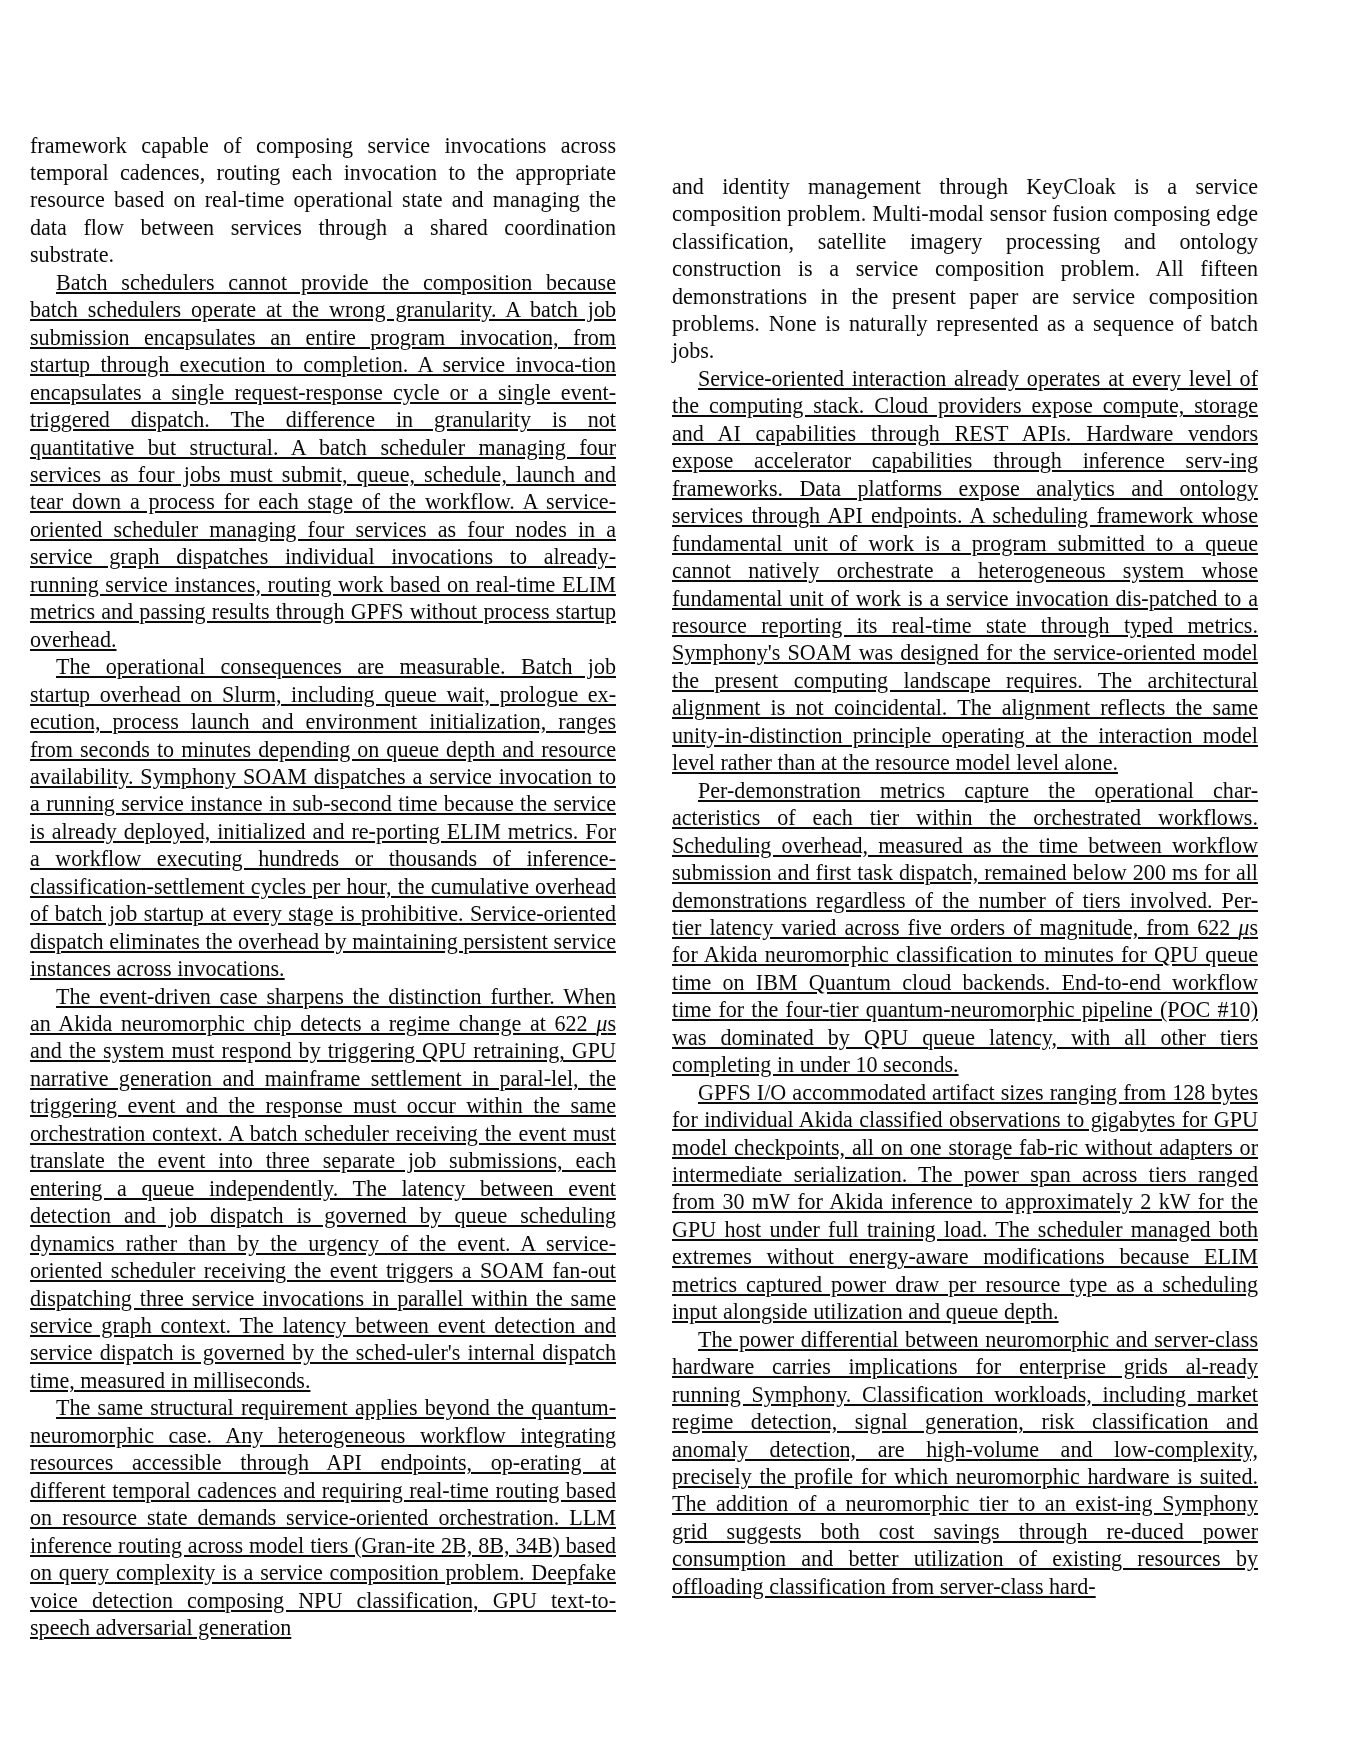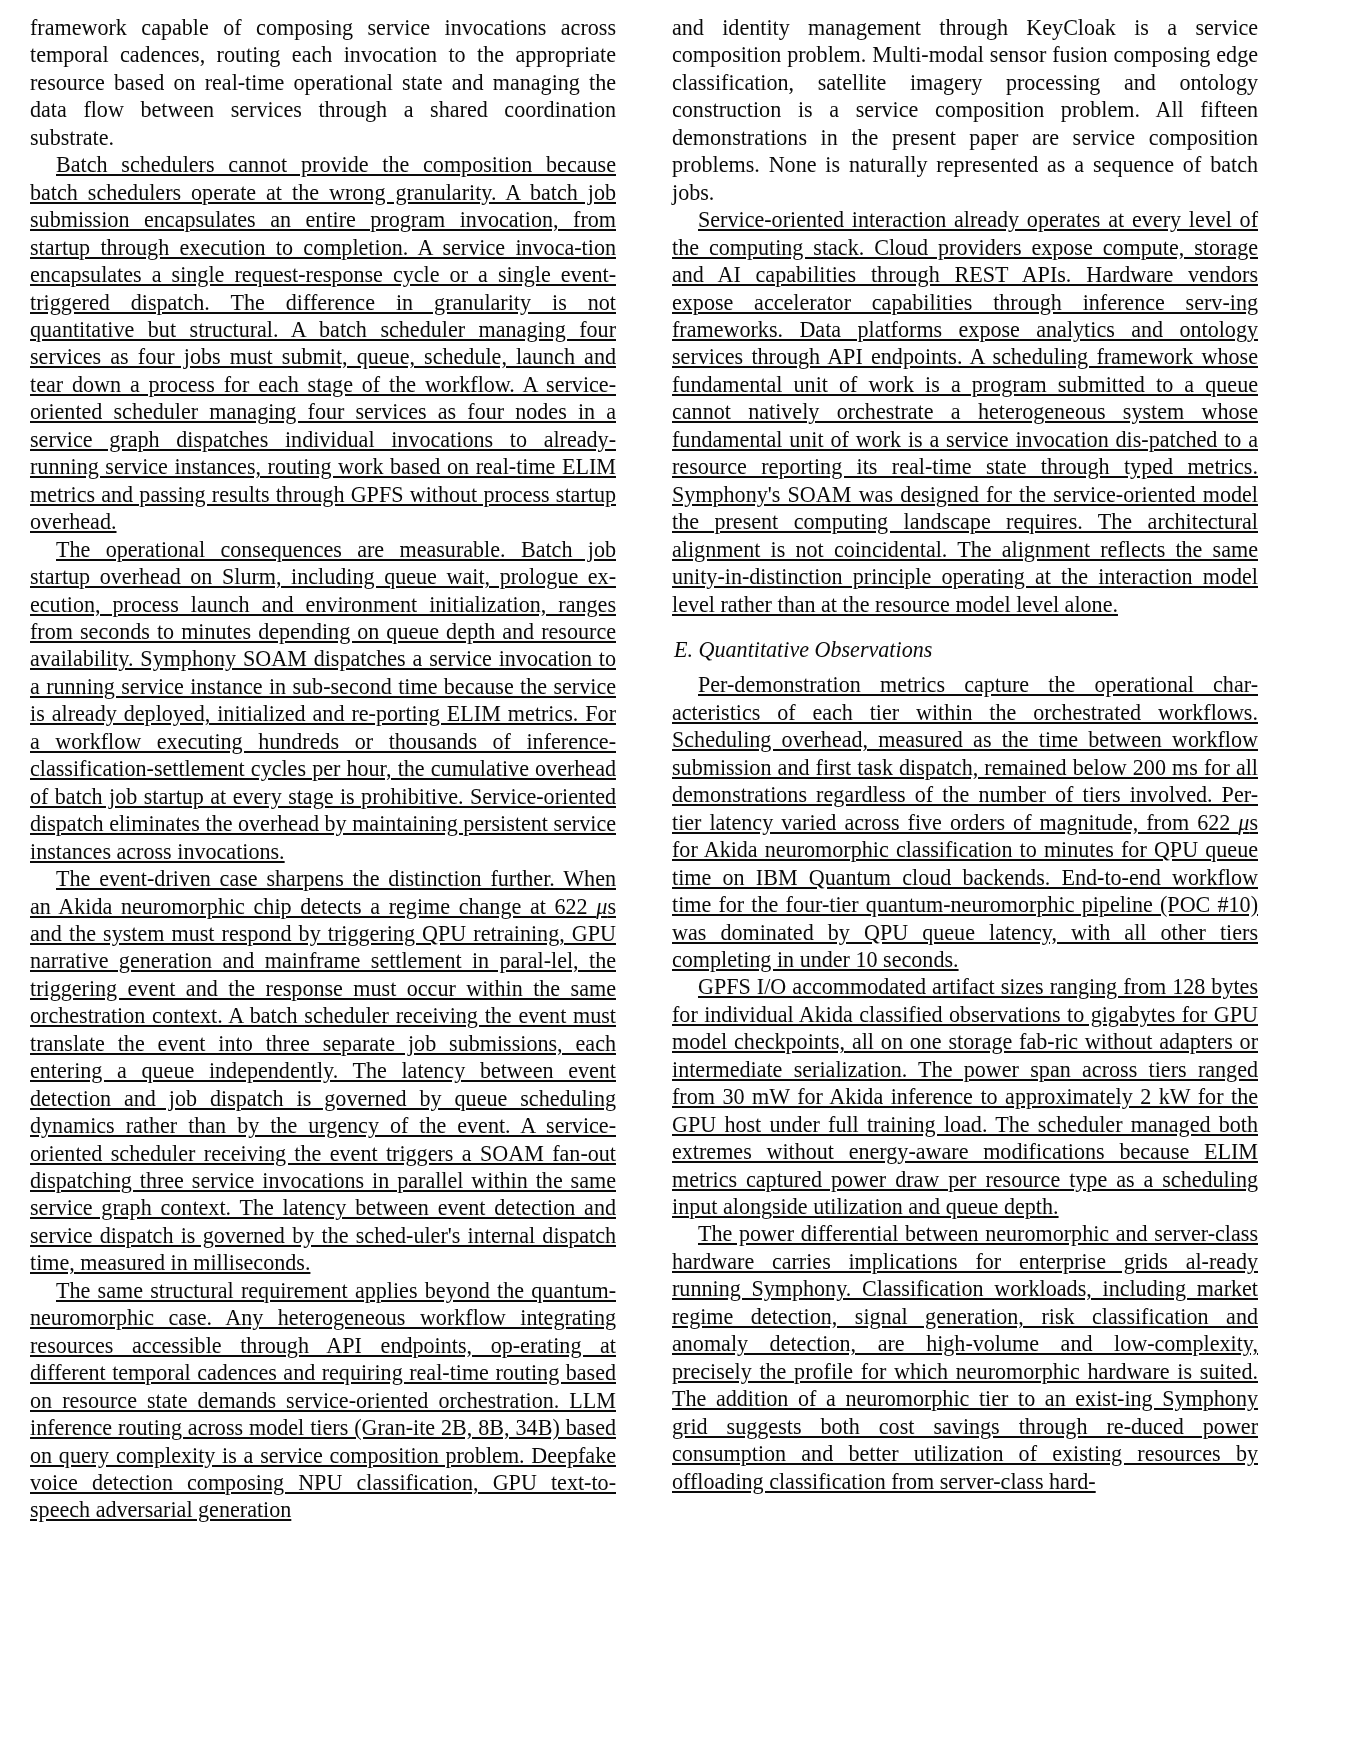--- a/index.html
+++ b/index.html
@@ -18,21 +18,21 @@
   #page {
     position: relative;
     width: 1359px;
     height: 1759px;
     box-sizing: border-box;
     padding: 14px 30px 0 30px;
   }
   .columns {
     display: flex;
     flex-direction: row;
-    align-items: flex-start;
+    align-items: center;
     column-gap: 56px;
     height: 1745px;
   }
   .col {
     width: 586px;
     flex: 0 0 586px;
   }
   p.para {
     margin: 0;
     text-align: justify;
@@ -82,21 +82,20 @@
       <p class="para indent">The same structural requirement applies beyond the quantum-neuromorphic case. Any heterogeneous workflow integrating resources accessible through API endpoints, op-erating at different temporal cadences and requiring real-time routing based on resource state demands service-oriented orchestration. LLM inference routing across model tiers (Gran-ite 2B, 8B, 34B) based on query complexity is a service composition problem. Deepfake voice detection composing NPU classification, GPU text-to-speech adversarial generation</p>
 
     </div>
 
     <div class="col">
 
       <p class="para">and identity management through KeyCloak is a service composition problem. Multi-modal sensor fusion composing edge classification, satellite imagery processing and ontology construction is a service composition problem. All fifteen demonstrations in the present paper are service composition problems. None is naturally represented as a sequence of batch jobs.</p>
 
       <p class="para indent">Service-oriented interaction already operates at every level of the computing stack. Cloud providers expose compute, storage and AI capabilities through REST APIs. Hardware vendors expose accelerator capabilities through inference serv-ing frameworks. Data platforms expose analytics and ontology services through API endpoints. A scheduling framework whose fundamental unit of work is a program submitted to a queue cannot natively orchestrate a heterogeneous system whose fundamental unit of work is a service invocation dis-patched to a resource reporting its real-time state through typed metrics. Symphony's SOAM was designed for the service-oriented model the present computing landscape requires. The architectural alignment is not coincidental. The alignment reflects the same unity-in-distinction principle operating at the interaction model level rather than at the resource model level alone.</p>
 
-      <h3 class="subsec">E. Quantitative Observations</h3>
 
       <p class="para indent"><span>Per-demonstration metrics capture the operational char-acteristics of each tier within the orchestrated workflows. Scheduling overhead, measured as the time between workflow submission and first task dispatch, remained below 200 ms for all demonstrations regardless of the number of tiers involved. Per-tier latency varied across five orders of magnitude, from 622 </span><span class="mu">μ</span><span>s for Akida neuromorphic classification to minutes for QPU queue time on IBM Quantum cloud backends. End-to-end workflow time for the four-tier quantum-neuromorphic pipeline (POC #10) was dominated by QPU queue latency, with all other tiers completing in under 10 seconds.</span></p>
 
       <p class="para indent">GPFS I/O accommodated artifact sizes ranging from 128 bytes for individual Akida classified observations to gigabytes for GPU model checkpoints, all on one storage fab-ric without adapters or intermediate serialization. The power span across tiers ranged from 30 mW for Akida inference to approximately 2 kW for the GPU host under full training load. The scheduler managed both extremes without energy-aware modifications because ELIM metrics captured power draw per resource type as a scheduling input alongside utilization and queue depth.</p>
 
       <p class="para indent">The power differential between neuromorphic and server-class hardware carries implications for enterprise grids al-ready running Symphony. Classification workloads, including market regime detection, signal generation, risk classification and anomaly detection, are high-volume and low-complexity, precisely the profile for which neuromorphic hardware is suited. The addition of a neuromorphic tier to an exist-ing Symphony grid suggests both cost savings through re-duced power consumption and better utilization of existing resources by offloading classification from server-class hard-</p>
 
     </div>
 
   </div>

